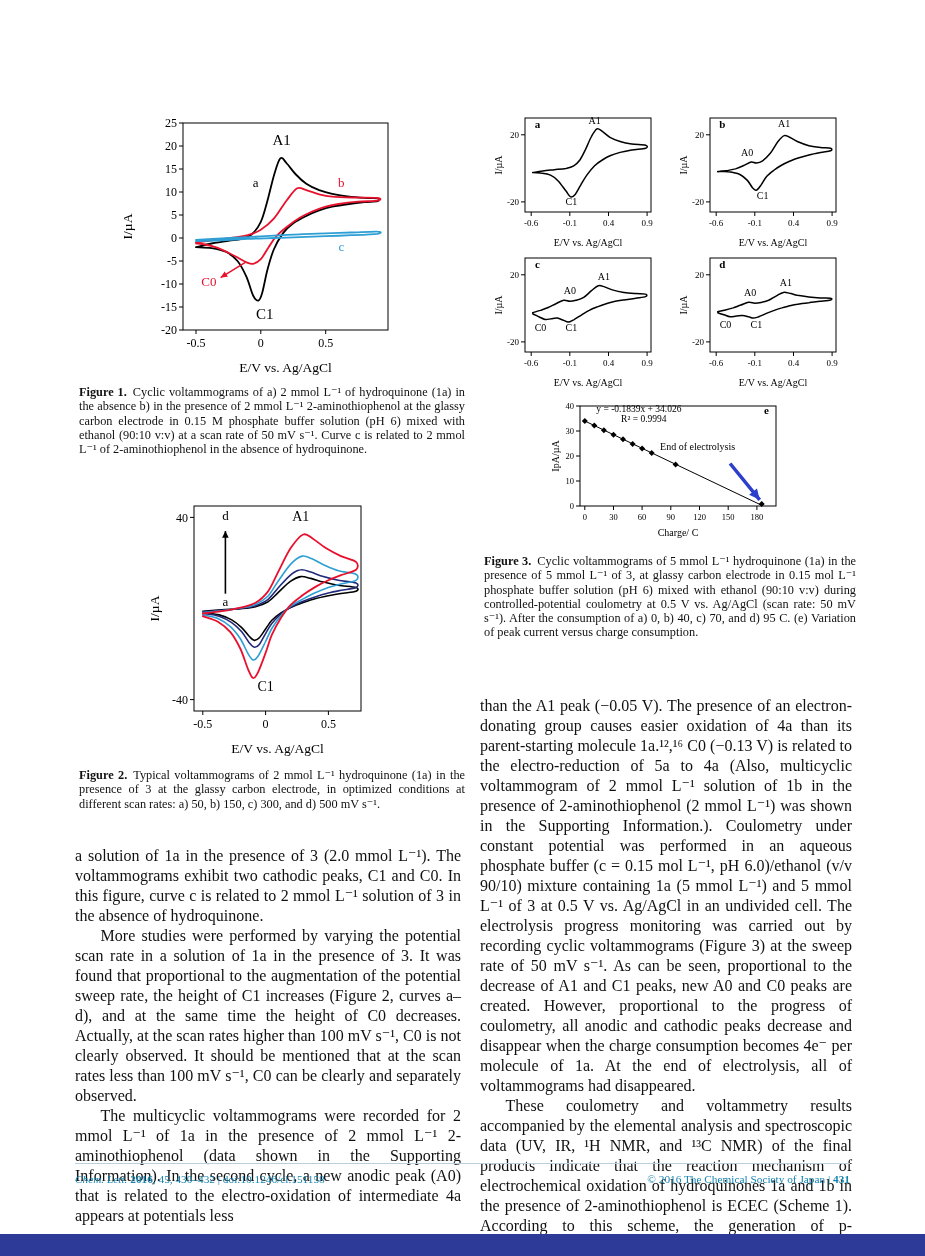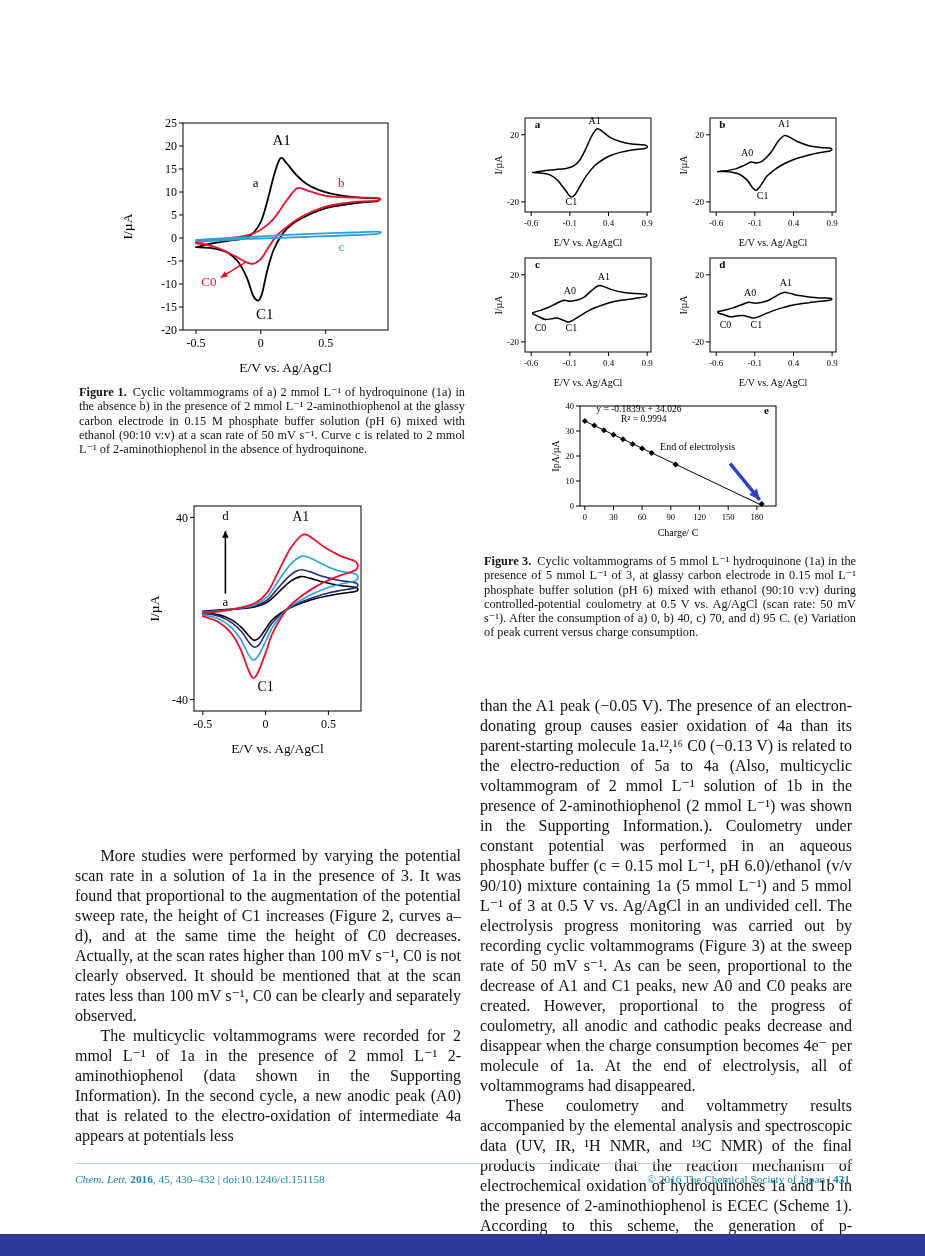--- a/index.html
+++ b/index.html
@@ -92,22 +92,24 @@
         <path d="M54.8 117.5C57.9 117.1 67.3 116.2 73.6 115.2C79.9 114.2 86.8 113 92.5 111.6C98.1 110.2 102.9 109.5 107.5 106.8C112.1 104.1 116.3 100.5 120.1 95.4C123.8 90.3 126.4 83.3 130.1 76.1C133.9 68.8 138.5 58.4 142.7 52.1C146.9 45.9 151.5 40 155.2 38.5C159 37 161.5 40.8 165.3 43C169.1 45.3 173.2 49.3 177.8 52.1C182.4 55 187.9 57.8 192.9 60.1C197.9 62.4 205.5 63.5 208 65.8C210.5 68.1 210.5 71.5 208 73.8C205.5 76 197.5 77.5 192.9 79.2C188.3 81 184.5 82.4 180.4 84.3C176.2 86.2 172 88.2 167.8 90.6C163.6 93.1 159.4 95.8 155.2 98.8C151.1 101.9 146.5 104.9 142.7 108.9C138.9 112.8 135.8 117.5 132.6 122.5C129.5 127.5 126.4 133.2 123.8 138.9C121.3 144.7 119.9 150.7 117.6 156.9C115.3 163.1 112.1 172.1 110 176.3C107.9 180.5 106.7 182.5 105 182C103.3 181.4 102.1 177.9 100 173.1C97.9 168.3 95.4 159.2 92.5 153C89.5 146.9 86.2 140.7 82.4 136.2C78.6 131.6 74.5 128.4 69.9 125.7C65.3 123.1 57.3 121.2 54.8 120.2" fill="none" stroke="#e8112d" stroke-width="1.8" stroke-linejoin="round" stroke-linecap="round"></path>
         <line x1="77.4" y1="97.7" x2="77.4" y2="35.1" stroke="#000000" stroke-width="1.6"></line>
         <path d="M77.4 35.1L80.7 41.8L74.1 41.8Z" fill="#000000"></path>
         <text x="77.4" y="23.7" text-anchor="middle" font-size="13" font-family="Liberation Serif, DejaVu Serif, serif" fill="#000">d</text>
         <text x="152.7" y="24.8" text-anchor="middle" font-size="14" font-family="Liberation Serif, DejaVu Serif, serif" fill="#000">A1</text>
         <text x="77.4" y="109.8" text-anchor="middle" font-size="13" font-family="Liberation Serif, DejaVu Serif, serif" fill="#000">a</text>
         <text x="117.6" y="194.5" text-anchor="middle" font-size="14" font-family="Liberation Serif, DejaVu Serif, serif" fill="#000">C1</text>
       </svg>
     </div>
 
+  <p class="abs caption" style="left:75px;top:764px;width:386px;"><span class="cap-label">Figure 2.</span><span>Typical voltammograms of 2 mmol L⁻¹ hydroquinone (1a) in the presence of 3 at the glassy carbon electrode, in optimized conditions at different scan rates: a) 50, b) 150, c) 300, and d) 500 mV s⁻¹.</span></p>
 
   <div class="abs body-col" style="left:75px;top:846px;width:386px;">
+    <p>a solution of 1a in the presence of 3 (2.0 mmol L⁻¹). The voltammograms exhibit two cathodic peaks, C1 and C0. In this figure, curve c is related to 2 mmol L⁻¹ solution of 3 in the absence of hydroquinone.</p>
     <p class="indent">More studies were performed by varying the potential scan rate in a solution of 1a in the presence of 3. It was found that proportional to the augmentation of the potential sweep rate, the height of C1 increases (Figure 2, curves a–d), and at the same time the height of C0 decreases. Actually, at the scan rates higher than 100 mV s⁻¹, C0 is not clearly observed. It should be mentioned that at the scan rates less than 100 mV s⁻¹, C0 can be clearly and separately observed.</p>
     <p class="indent">The multicyclic voltammograms were recorded for 2 mmol L⁻¹ of 1a in the presence of 2 mmol L⁻¹ 2-aminothiophenol (data shown in the Supporting Information). In the second cycle, a new anodic peak (A0) that is related to the electro-oxidation of intermediate 4a appears at potentials less</p>
   </div>
 
   <div class="abs chart" style="left:491px;top:112px;">
       <svg width="168" height="138" viewBox="0 0 168 138">
         <rect x="34" y="6" width="126" height="94" fill="none" stroke="#000" stroke-width="1"></rect>
         <line x1="40.2" y1="100" x2="40.2" y2="104" stroke="#000"></line>
         <text x="40.2" y="114" text-anchor="middle" font-size="9" font-family="Liberation Serif, DejaVu Serif, serif" fill="#000">-0.6</text>
         <line x1="78.8" y1="100" x2="78.8" y2="104" stroke="#000"></line>

